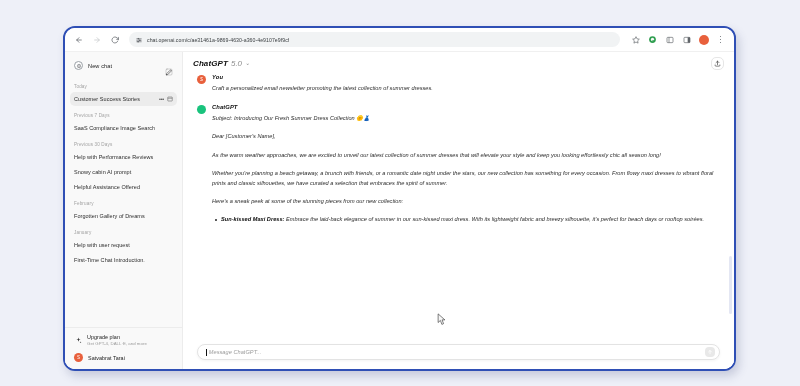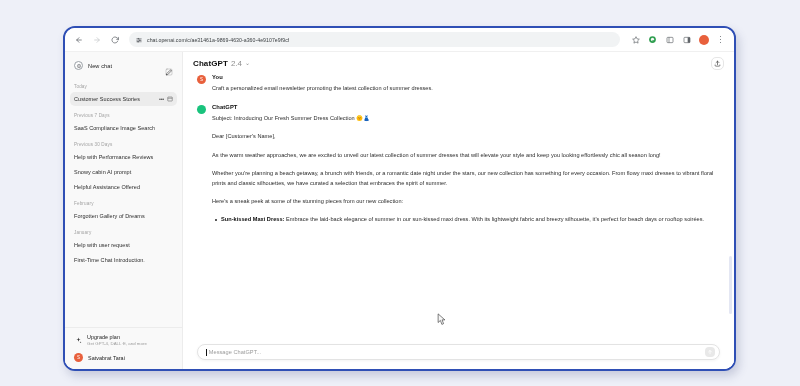--- a/index.html
+++ b/index.html
@@ -189,20 +189,21 @@
   .user-name { font-size: 5.4px; color: #1b1b1b; letter-spacing:0.05px;}
 
   
   .main {
     flex: 1;
     display: flex;
     flex-direction: column;
     background: #fff;
     position: relative;
     min-width: 0;
+    font-style: italic;
   }
   .main-header {
     height: 22px;
     display: flex;
     align-items: center;
     padding: 0 10px;
     flex: none;
   }
   .model-pill {
     display: flex;
@@ -491,21 +492,21 @@
             <span class="user-name">Satvabrat Tarai</span>
           </div>
         </div>
       </div>
 
       <div class="main">
 
         <div class="main-header">
           <div class="model-pill">
             <span class="model-name">ChatGPT</span>
-            <span class="model-ver">2.4</span>
+            <span class="model-ver">5.0</span>
             <span class="model-caret">⌄</span>
           </div>
           <div class="header-spacer"></div>
           <div class="share-btn">
             <svg width="7" height="7" viewBox="0 0 24 24" fill="none" stroke="currentColor" stroke-width="2.2" stroke-linecap="round" stroke-linejoin="round">
                 <path d="M12 16V4"></path>
                 <polyline points="7 9 12 4 17 9"></polyline>
                 <path d="M4 17v2a2 2 0 0 0 2 2h12a2 2 0 0 0 2-2v-2"></path>
               </svg>
           </div>

